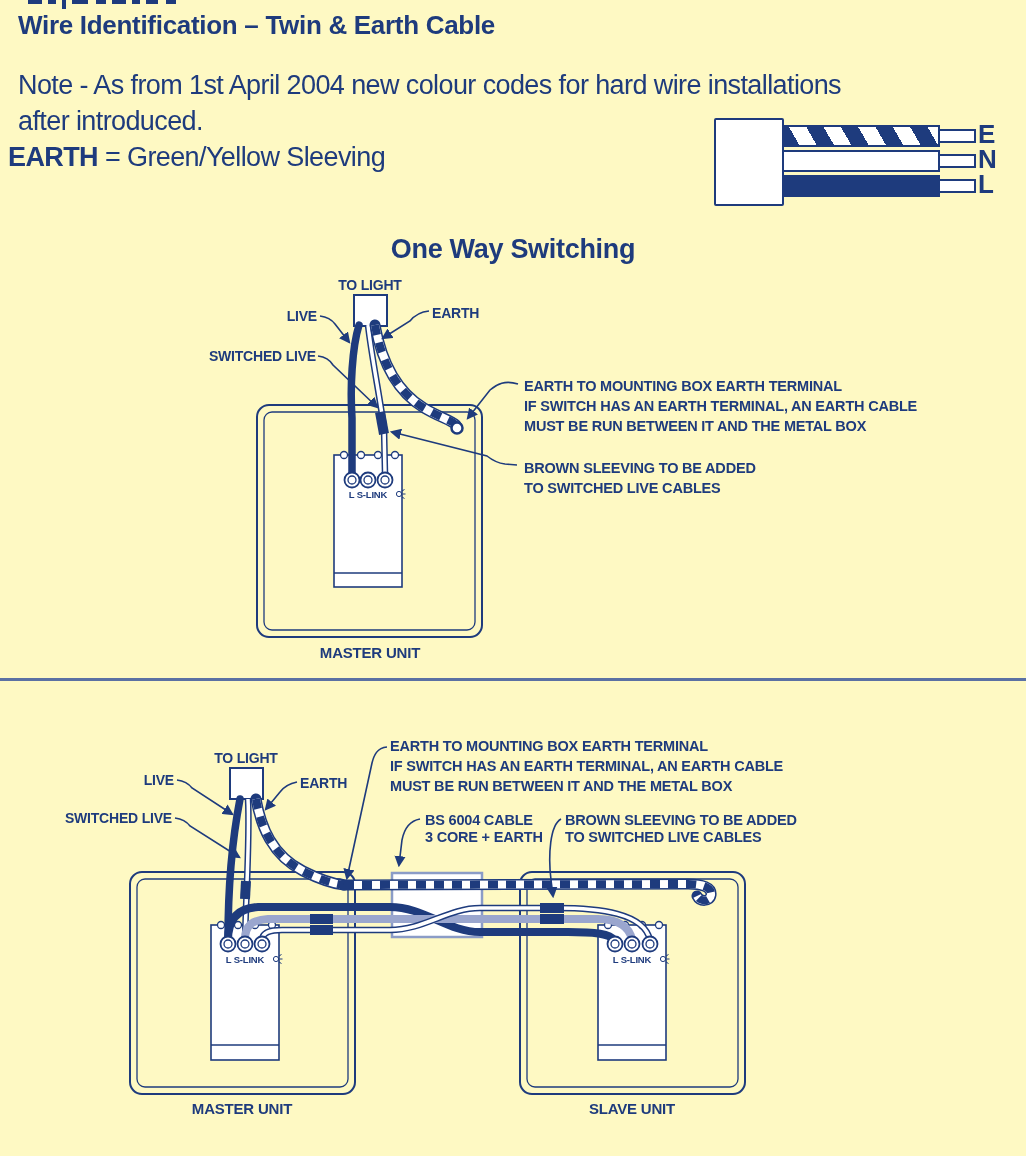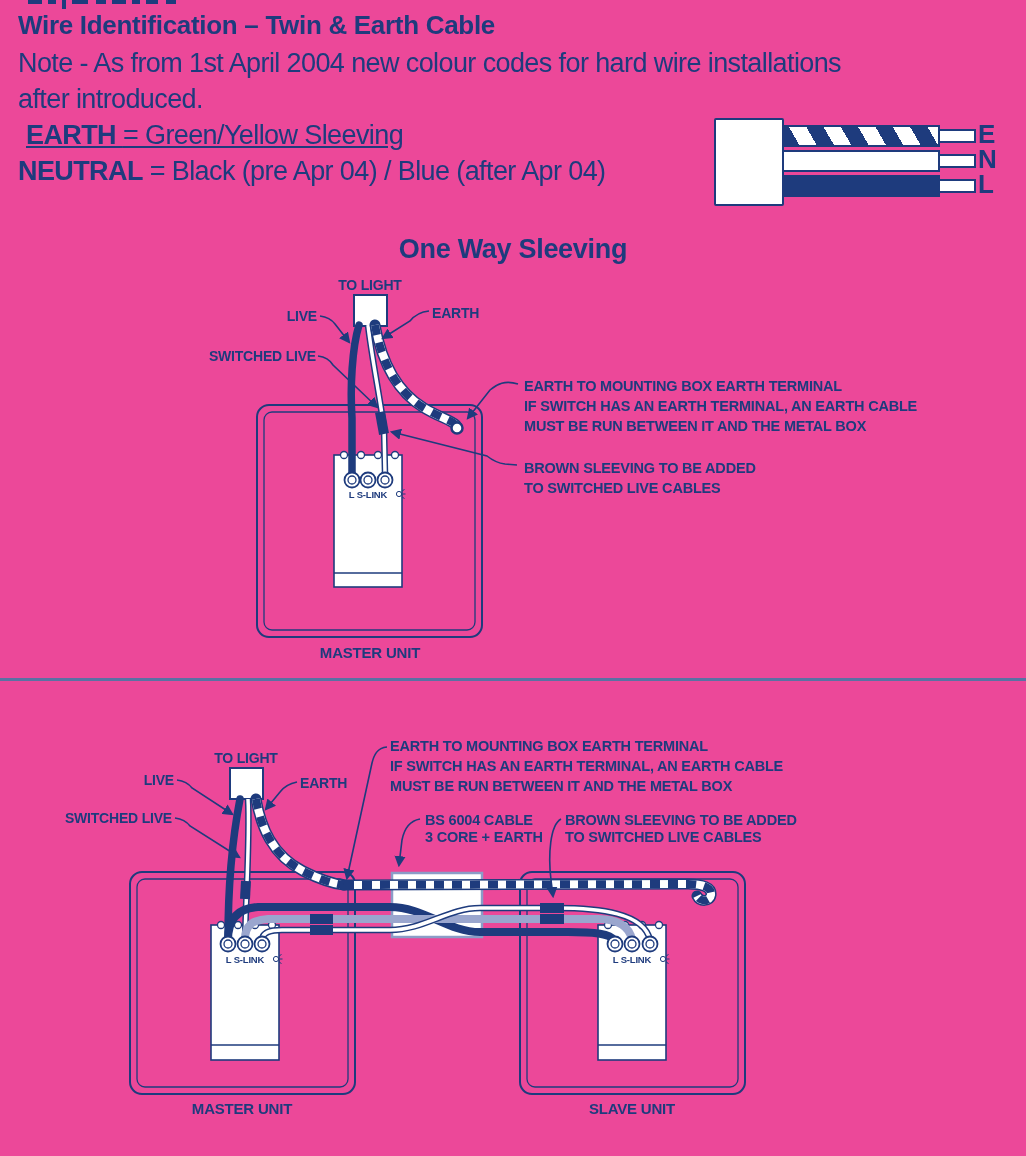--- a/index.html
+++ b/index.html
@@ -1,20 +1,20 @@
 <!DOCTYPE html>
 <html><head>
 <meta charset="utf-8">
 <style>
   html,body{margin:0;padding:0;background:#fff;}
-  #page{position:relative;width:1026px;height:1156px;background:#ec4899;overflow:hidden;
+  #page{position:relative;width:1026px;height:1156px;background:#fef9c3;overflow:hidden;
         font-family:"Liberation Sans",sans-serif;color:#1e3b7d;}
   .abs{position:absolute;}
   .heading{font-size:26px;font-weight:bold;letter-spacing:-0.3px;}
-  .body-line{font-size:27px;letter-spacing:-0.6px;}
+  .body-line{font-size:27px;letter-spacing:-0.6px;margin-top:22px;}
   .body-line b{font-weight:bold;}
   .sec-title{width:1026px;text-align:center;font-size:27px;font-weight:bold;letter-spacing:-0.3px;}
   .divider{left:0;width:1026px;height:3px;background:#5b71a3;}
   
   .cable-wrap{left:712px;top:116px;width:310px;height:92px;}
   .wire-row{position:absolute;left:68px;width:156px;height:18px;border:2px solid #1e3b7d;}
   .wire-earth{top:9px;background:repeating-linear-gradient(60deg,#1e3b7d 0 15px,#ffffff 15px 30px);}
   .wire-neutral{top:34px;background:#fff;}
   .wire-live{top:59px;background:#1e3b7d;}
   .stub{position:absolute;left:226px;width:34px;height:10px;border:2px solid #1e3b7d;background:#fff;}
@@ -61,37 +61,36 @@
     <span class="frag" style="left:96px;width:10px;height:4px;"></span>
     <span class="frag" style="left:112px;width:14px;height:4px;"></span>
     <span class="frag" style="left:132px;width:8px;height:4px;"></span>
     <span class="frag" style="left:146px;width:12px;height:4px;"></span>
     <span class="frag" style="left:166px;width:10px;height:4px;"></span>
   </div>
 
   <div class="abs heading" style="left:18px;top:10px;">Wire Identification – Twin &amp; Earth Cable</div>
   <div class="abs body-line" style="left:18px;top:48px;">Note - As from 1st April 2004 new colour codes for hard wire installations</div>
   <div class="abs body-line" style="left:18px;top:84px;">after introduced.</div>
-  <div class="abs body-line" style="left:26px;top:120px;text-decoration:underline;"><b>EARTH</b> <span>= Green/Yellow Sleeving</span></div>
-  <div class="abs body-line" style="left:18px;top:156px;"><b>NEUTRAL</b> <span>= Black (pre Apr 04) / Blue (after Apr 04)</span></div>
+  <div class="abs body-line" style="left:8px;top:120px;"><b>EARTH</b> <span>= Green/Yellow Sleeving</span></div>
 
   <div class="abs cable-wrap">
     <div class="wire-row wire-earth"></div>
     <div class="wire-row wire-neutral"></div>
     <div class="wire-row wire-live"></div>
     <div class="sheath"></div>
     <div class="stub" style="top:13px;"></div>
     <div class="stub" style="top:38px;"></div>
     <div class="stub" style="top:63px;"></div>
     <div class="cable-letter" style="top:7px;">E</div>
     <div class="cable-letter" style="top:32px;">N</div>
     <div class="cable-letter" style="top:57px;">L</div>
   </div>
 
-  <div class="abs sec-title" style="left:0;top:234px;">One Way Sleeving</div>
+  <div class="abs sec-title" style="left:0;top:234px;">One Way Switching</div>
 
   <svg class="abs" style="left:0;top:268px;" width="1026" height="402" viewBox="0 0 1026 402">
     <defs>
       <marker id="arw" viewBox="0 0 10 10" refX="8" refY="5" markerWidth="7" markerHeight="7" orient="auto-start-reverse">
         <path d="M0,0 L10,5 L0,10 z" fill="#1e3b7d"></path>
       </marker>
     </defs>
 
     <g>
       <rect class="box" x="257" y="137" width="225" height="232" rx="12"></rect>

